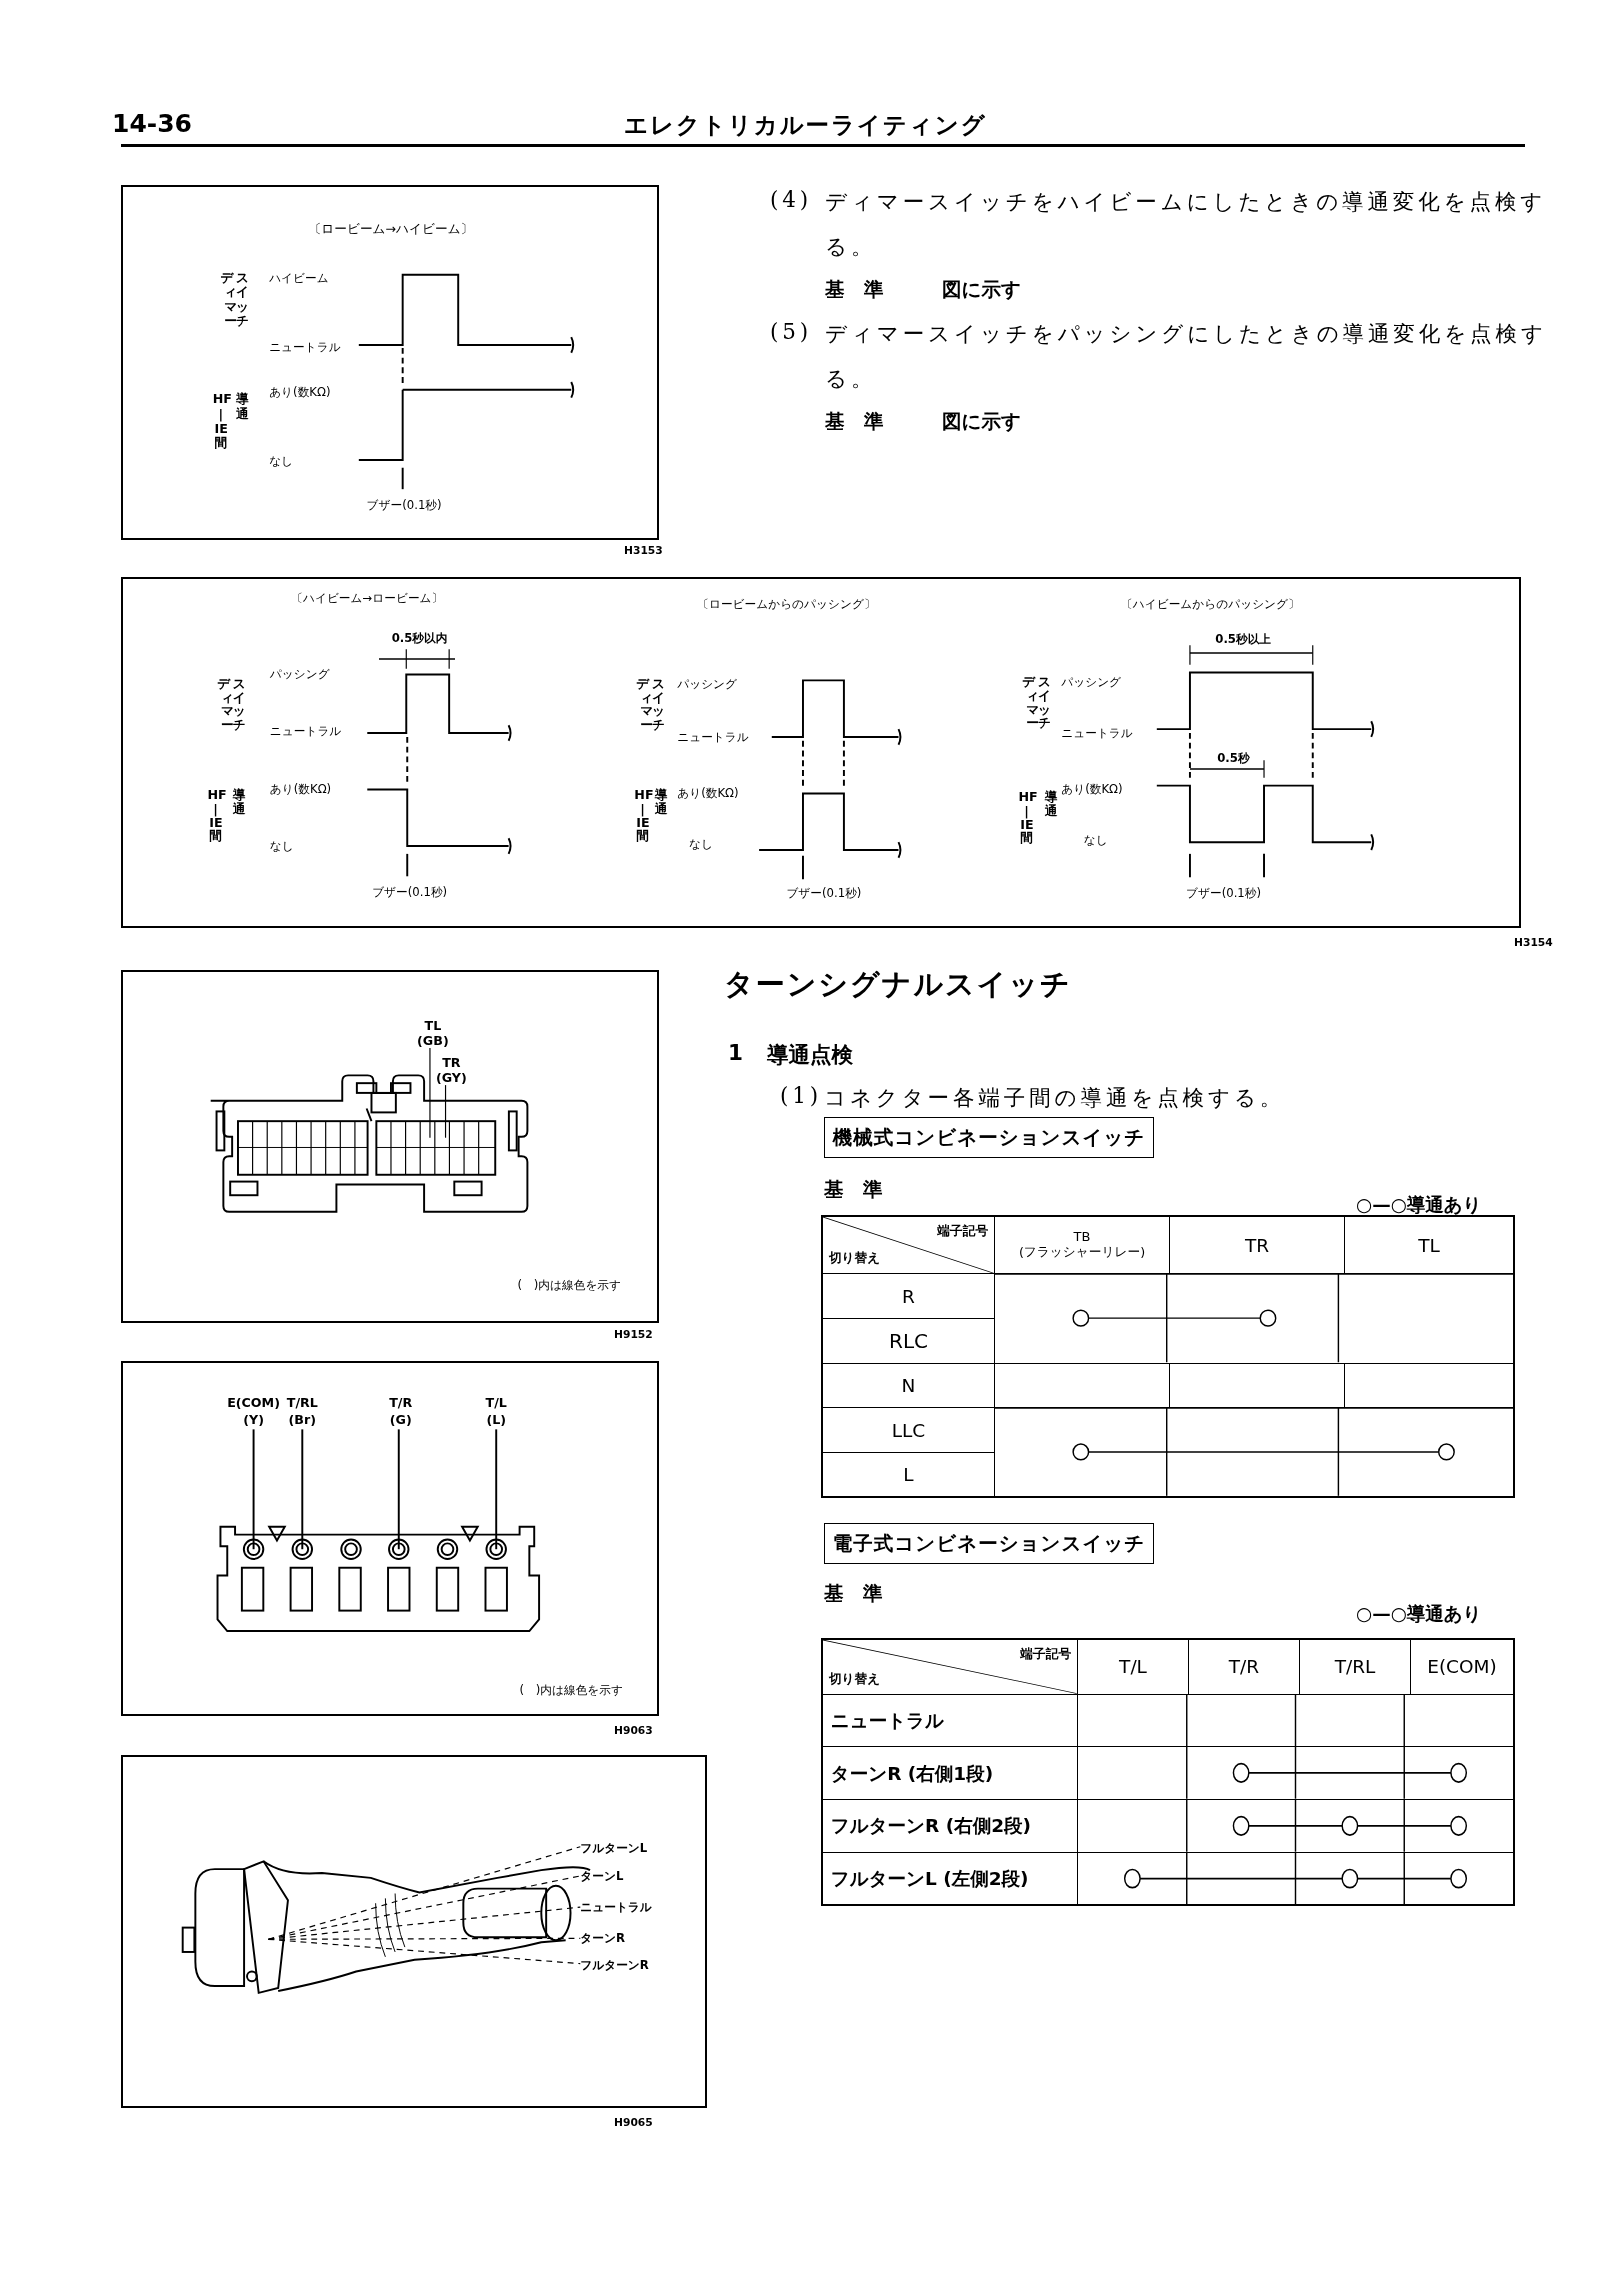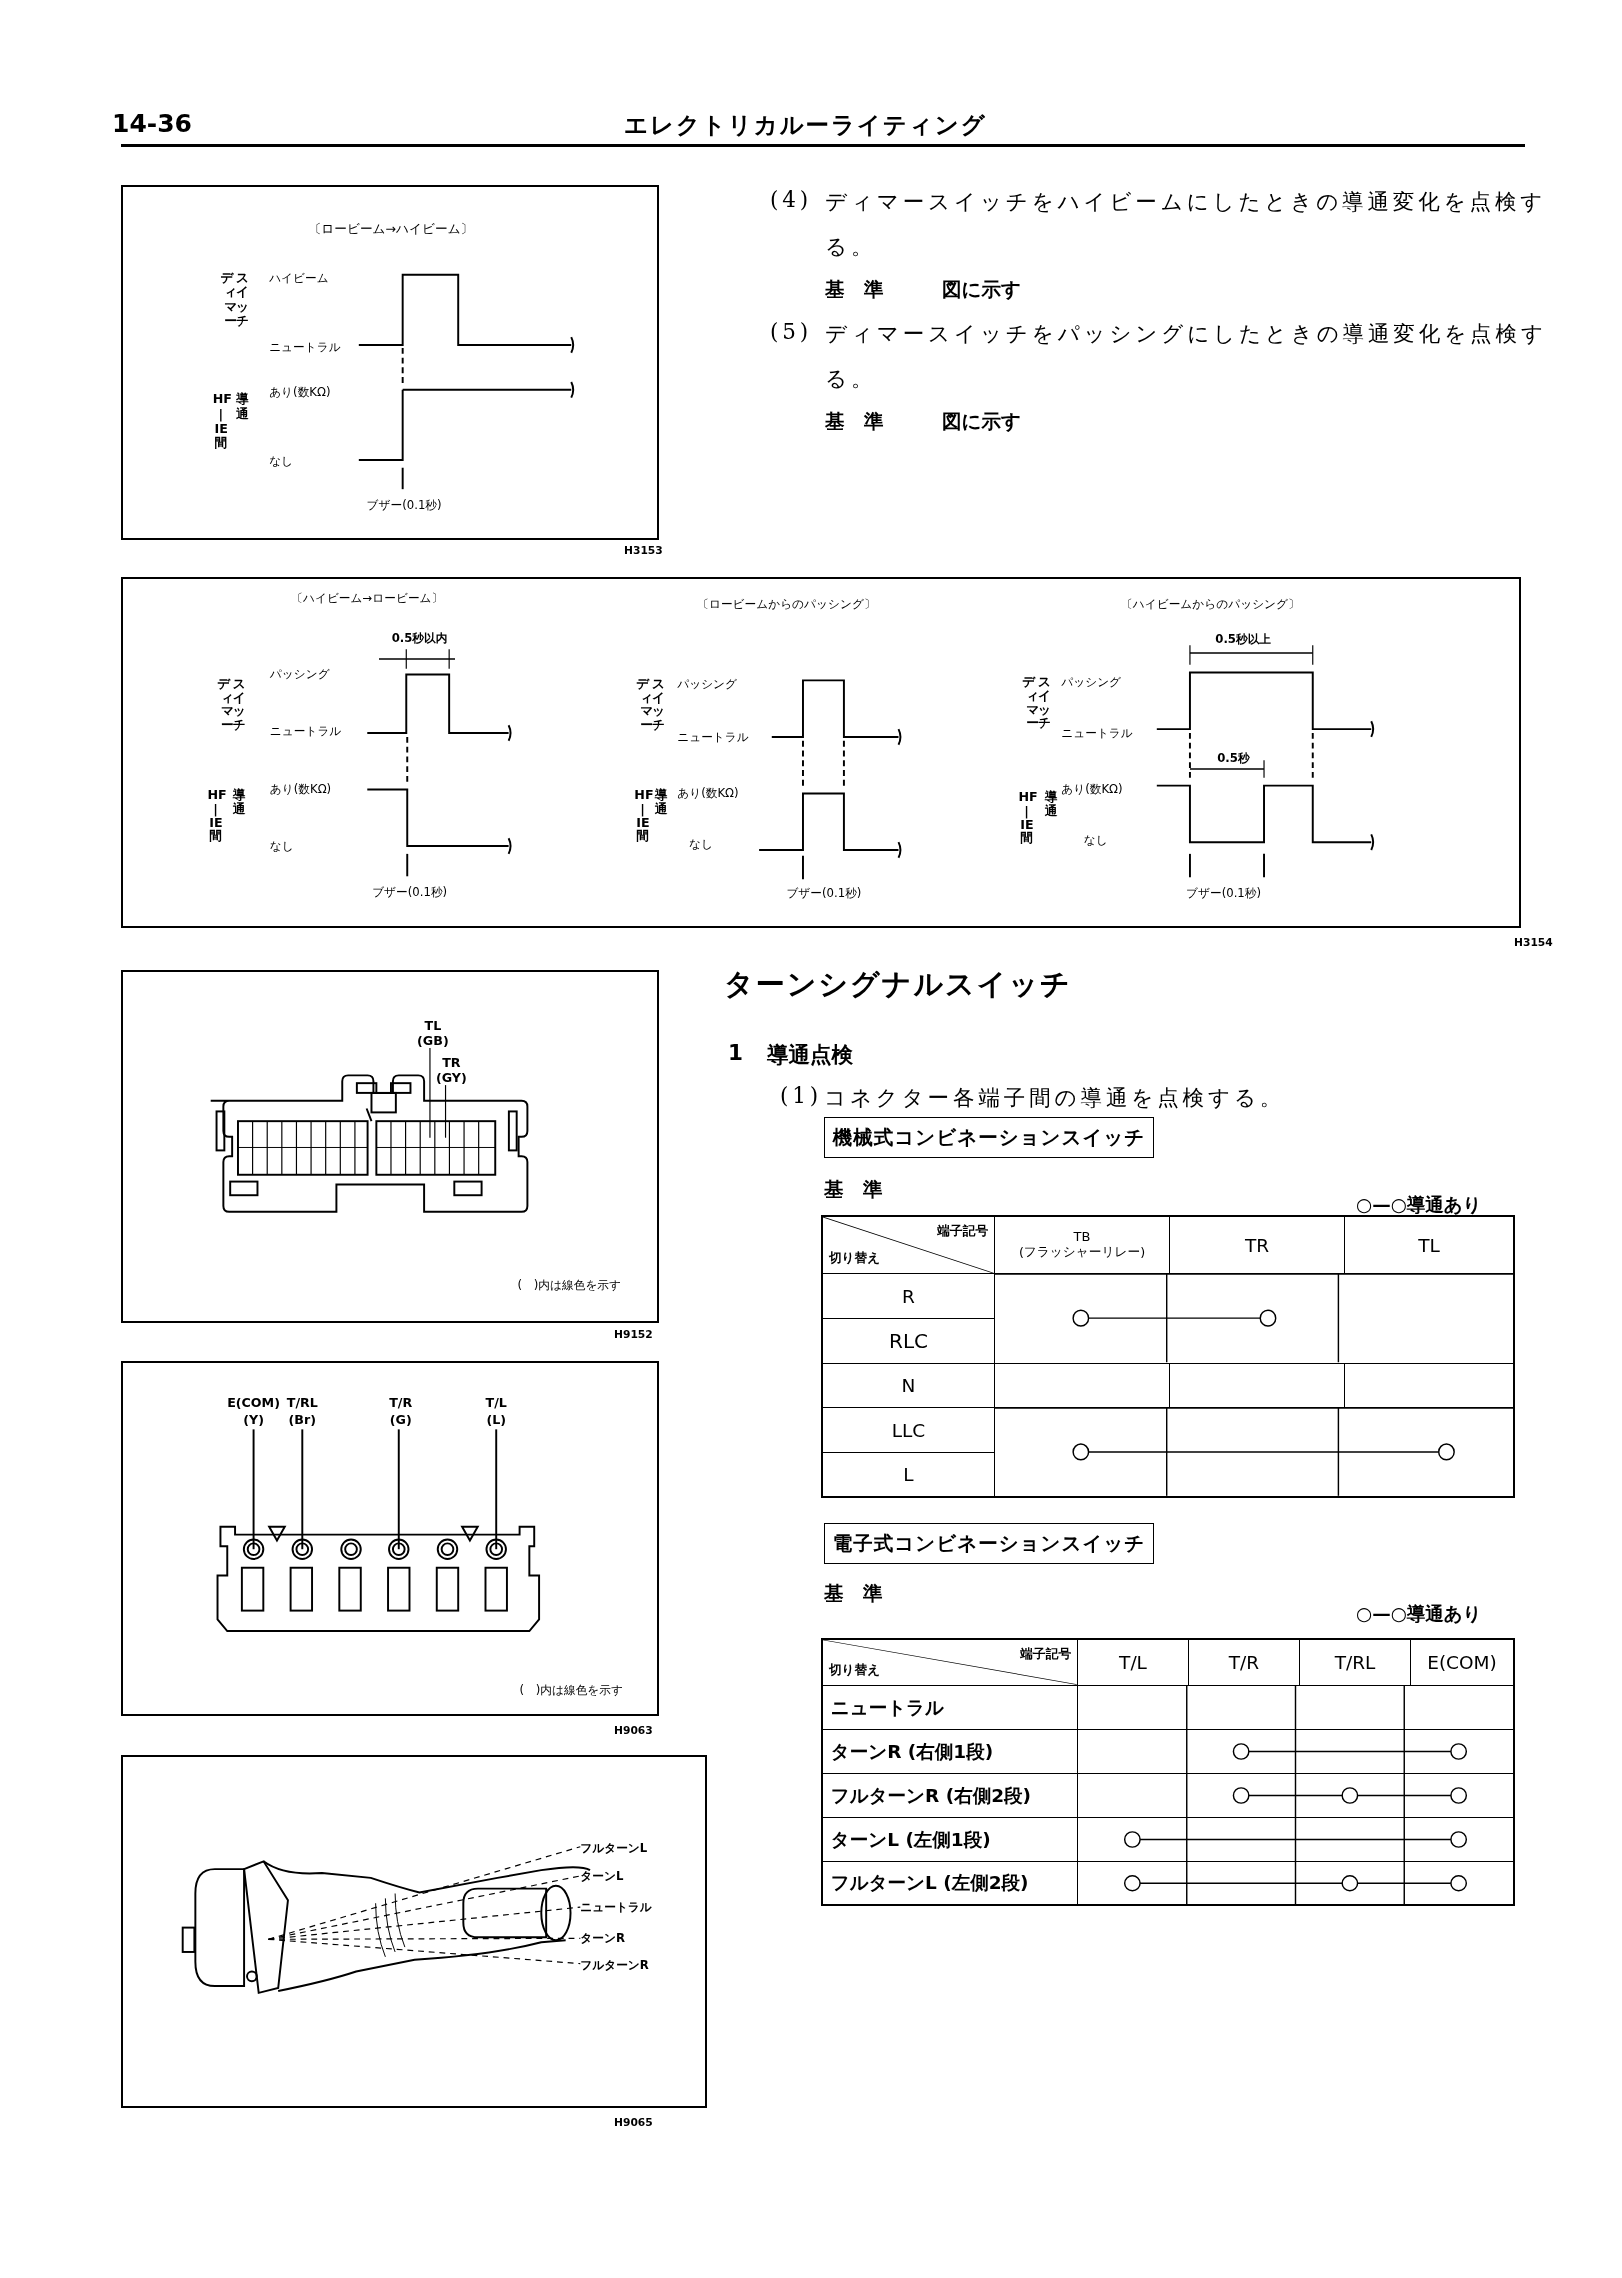--- a/index.html
+++ b/index.html
@@ -460,33 +460,20 @@
               <line x1="226" x2="226" y1="0" y2="45" stroke="#000" stroke-width="1.5"></line>
               <line x1="339" x2="339" y1="0" y2="45" stroke="#000" stroke-width="1.5"></line>
               <line x1="169.5" x2="395.5" y1="22.5" y2="22.5" stroke="#000" stroke-width="1.5"></line>
               <circle cx="169.5" cy="22.5" r="8" fill="#fff" stroke="#000" stroke-width="1.5"></circle>
               <circle cx="282.5" cy="22.5" r="8" fill="#fff" stroke="#000" stroke-width="1.5"></circle>
               <circle cx="395.5" cy="22.5" r="8" fill="#fff" stroke="#000" stroke-width="1.5"></circle>
             </svg>
           </td>
     </tr>
     <tr style="height:44px;">
-      <td style="text-align:left; padding-left:7.8px; font-size:18.5px; font-weight:bold;">ターンL (左側1段)</td>
-      <td colspan="4" style="position:relative;" class="conn-cell">
-            <svg viewBox="0 0 452 45" preserveAspectRatio="none" style="position:absolute;left:0;top:0;width:100%;height:100%;">
-              <line x1="113" x2="113" y1="0" y2="45" stroke="#000" stroke-width="1.5"></line>
-              <line x1="226" x2="226" y1="0" y2="45" stroke="#000" stroke-width="1.5"></line>
-              <line x1="339" x2="339" y1="0" y2="45" stroke="#000" stroke-width="1.5"></line>
-              <line x1="56.5" x2="395.5" y1="22.5" y2="22.5" stroke="#000" stroke-width="1.5"></line>
-              <circle cx="56.5" cy="22.5" r="8" fill="#fff" stroke="#000" stroke-width="1.5"></circle>
-              <circle cx="395.5" cy="22.5" r="8" fill="#fff" stroke="#000" stroke-width="1.5"></circle>
-            </svg>
-          </td>
-    </tr>
-    <tr style="height:44px;">
       <td style="text-align:left; padding-left:7.8px; font-size:18.5px; font-weight:bold;">フルターンL (左側2段)</td>
       <td colspan="4" style="position:relative;" class="conn-cell">
             <svg viewBox="0 0 452 45" preserveAspectRatio="none" style="position:absolute;left:0;top:0;width:100%;height:100%;">
               <line x1="113" x2="113" y1="0" y2="45" stroke="#000" stroke-width="1.5"></line>
               <line x1="226" x2="226" y1="0" y2="45" stroke="#000" stroke-width="1.5"></line>
               <line x1="339" x2="339" y1="0" y2="45" stroke="#000" stroke-width="1.5"></line>
               <line x1="56.5" x2="395.5" y1="22.5" y2="22.5" stroke="#000" stroke-width="1.5"></line>
               <circle cx="56.5" cy="22.5" r="8" fill="#fff" stroke="#000" stroke-width="1.5"></circle>
               <circle cx="282.5" cy="22.5" r="8" fill="#fff" stroke="#000" stroke-width="1.5"></circle>
               <circle cx="395.5" cy="22.5" r="8" fill="#fff" stroke="#000" stroke-width="1.5"></circle>

